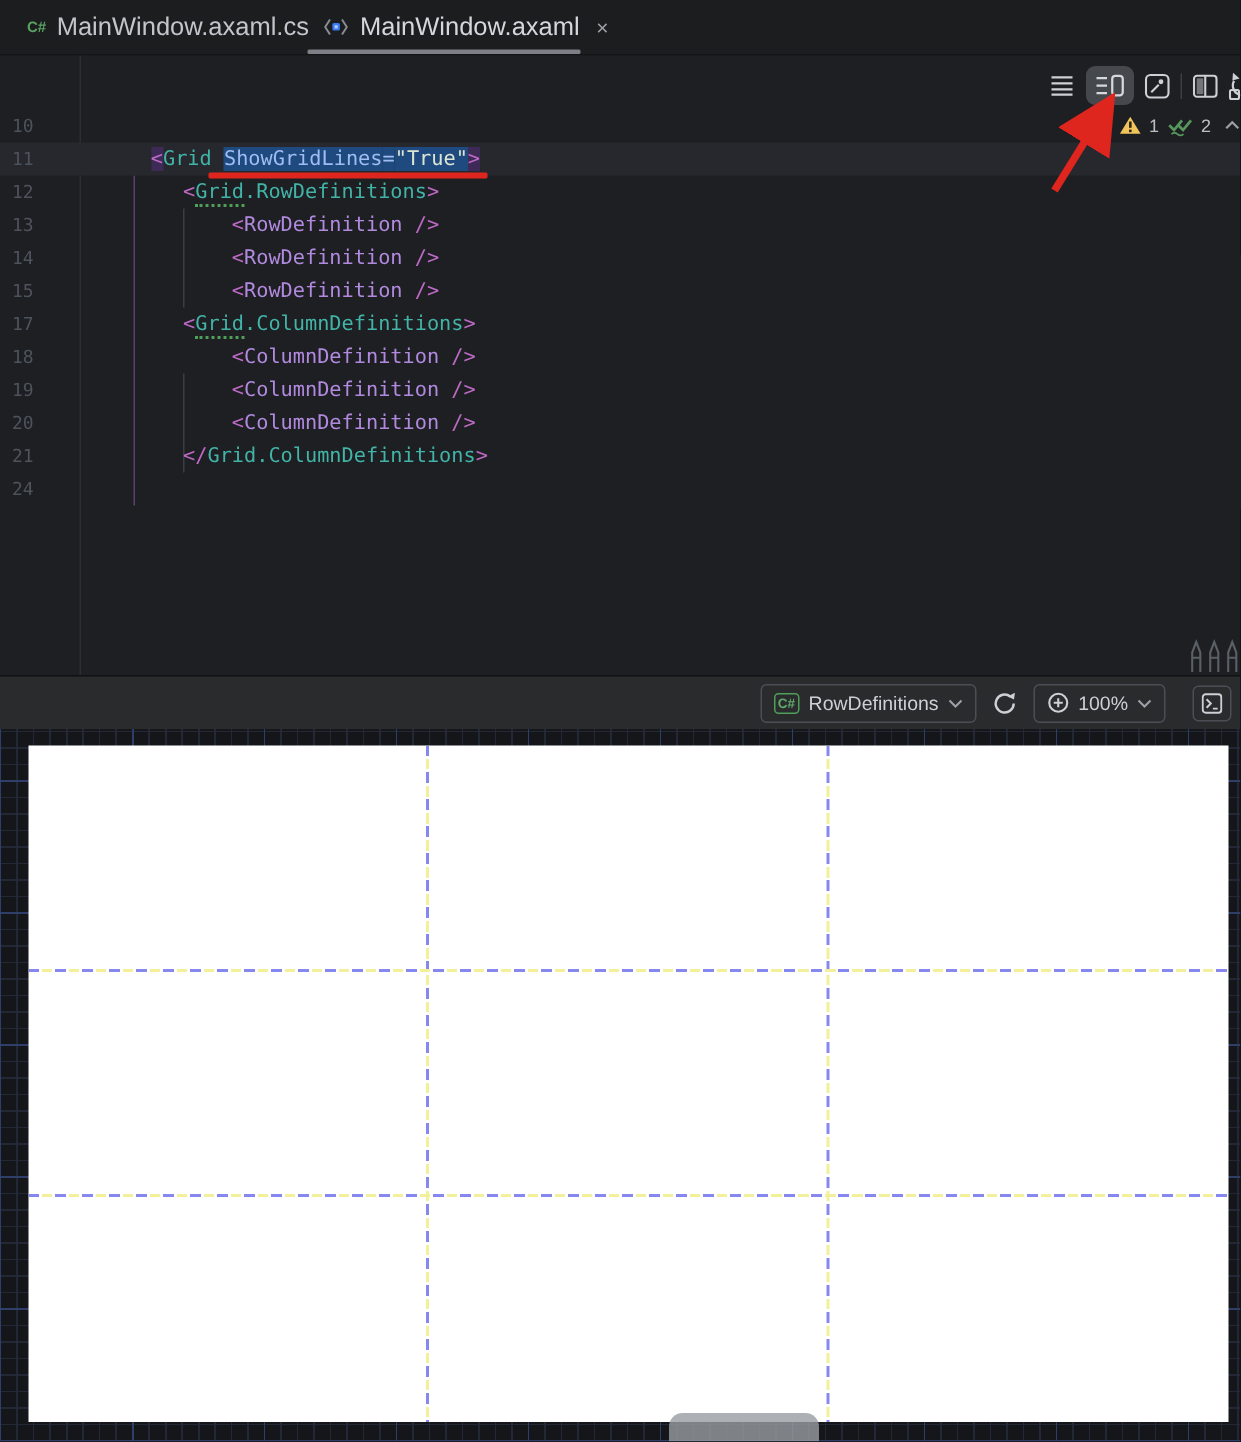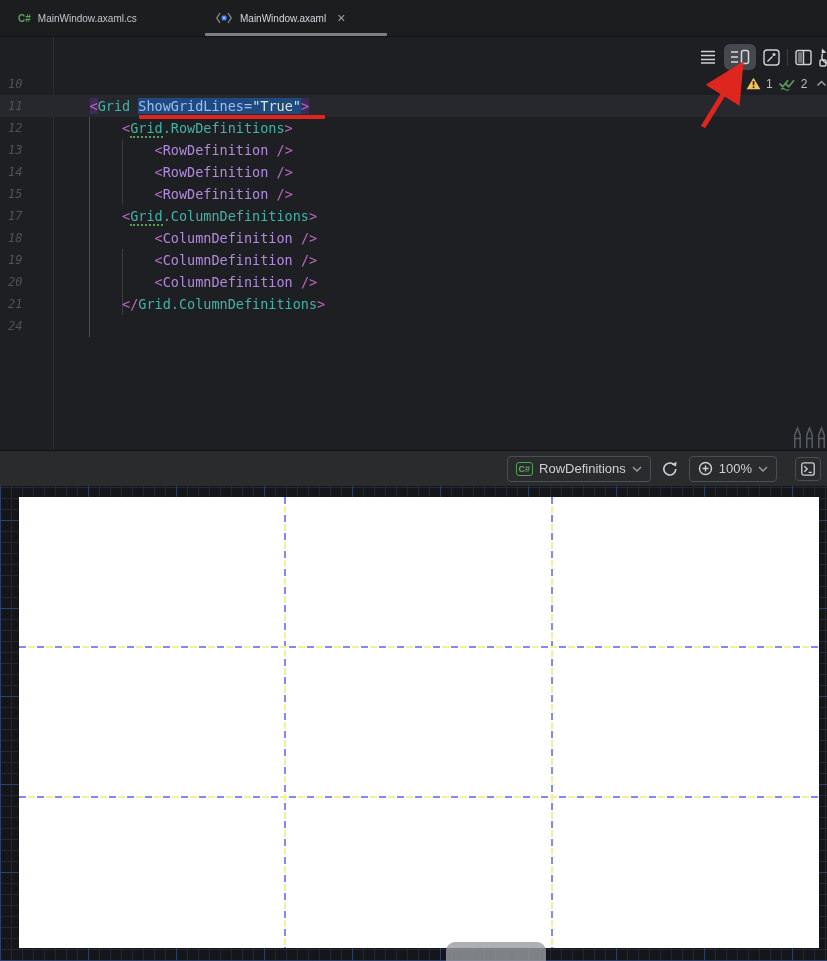--- a/index.html
+++ b/index.html
@@ -2,33 +2,33 @@
 <html><head>
 <meta charset="utf-8">
 <style>
   html,body{margin:0;padding:0;background:#101113;}
   #screen{position:relative;width:827px;height:961px;overflow:hidden;background:#1e1f22;
           font-family:"Liberation Sans","DejaVu Sans",sans-serif;-webkit-font-smoothing:antialiased;}
   
   .tabbar{position:absolute;left:0;top:0;width:827px;height:37px;background:#1b1d1f;
           border-bottom:1px solid #131416;box-sizing:border-box;}
   .tab{position:absolute;top:0;height:36px;display:flex;align-items:center;gap:7px;padding:0 10px;cursor:default;}
-  .tab .label{font-size:10px;color:#c3c5cb;white-space:nowrap;}
+  .tab .label{font-size:17px;color:#c3c5cb;white-space:nowrap;}
   .tab.active .label{color:#d5d7dc;}
   .tab-underline{position:absolute;left:0;right:0;bottom:0;height:3px;background:#7c8086;border-radius:1px;}
   .csicon{font-size:10px;font-weight:bold;color:#5aa360;letter-spacing:0;}
   .closex{font-size:14px;color:#9da0a6;margin-left:4px;}
   
   .editor{position:absolute;left:0;top:37px;width:827px;height:413px;background:#1e1f22;overflow:hidden;}
   .gutter-sep{position:absolute;left:53px;top:0;bottom:0;width:1px;background:#2b2e32;}
   .code-wrap{position:absolute;left:0;top:36px;right:0;}
   .code-line{height:22px;line-height:22px;position:relative;white-space:pre;
              font-family:"DejaVu Sans Mono","Liberation Mono",monospace;font-size:13.5px;color:#bcbec4;}
-  .code-line.cur{background:#26282e;}
-  .num{position:absolute;left:8px;top:0;width:36px;color:#4d535c;font-size:12px;font-style:italic;}
+  .code-line.cur{background:#26282e;padding-left:11px;}
+  .num{position:absolute;left:8px;top:0;width:36px;color:#4d535c;font-size:12px;}
   .txt{display:block;padding-left:57px;}
   .br{color:#bd6ac6;}
   .tag{color:#42b3a7;}
   .cls{color:#b18ae0;}
   .attr{color:#9fbdf1;}
   .val{color:#dbe5d2;}
   .sel{background:#1f4a80;text-align:center;}
   .mat{background:#3e2a57;}
   .hint{border-bottom:2px dotted #4f9e59;}
   .guide{position:absolute;width:1px;}

